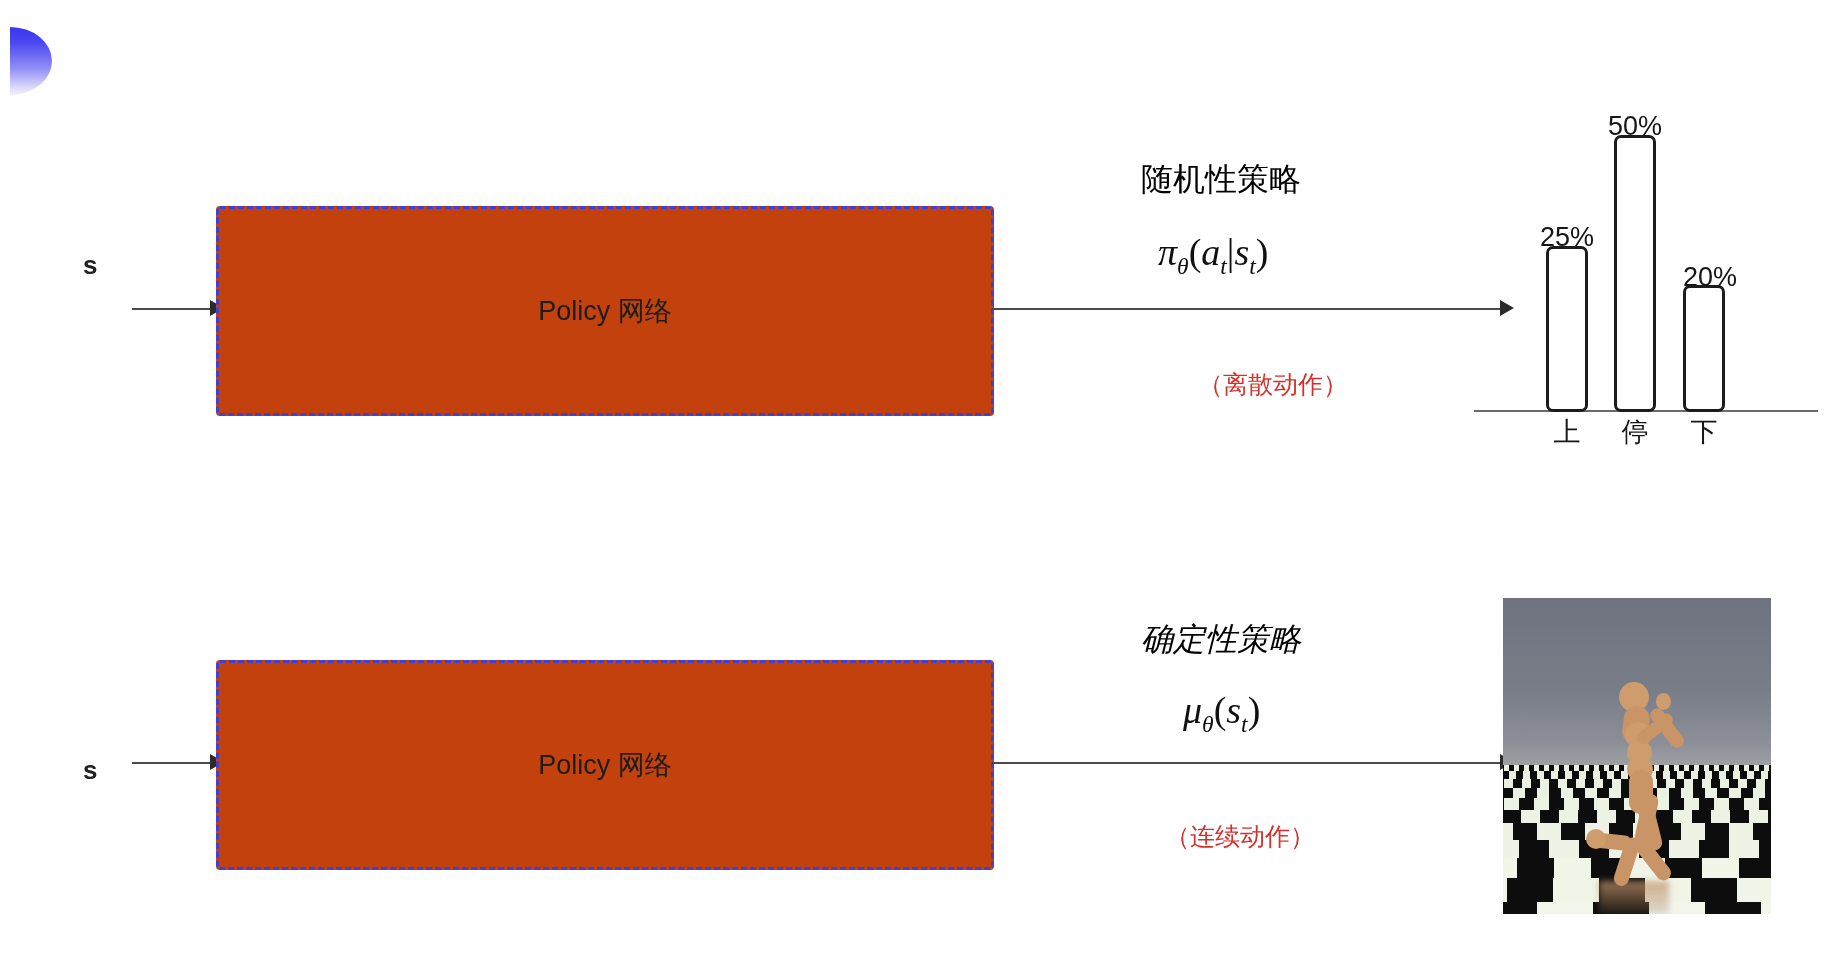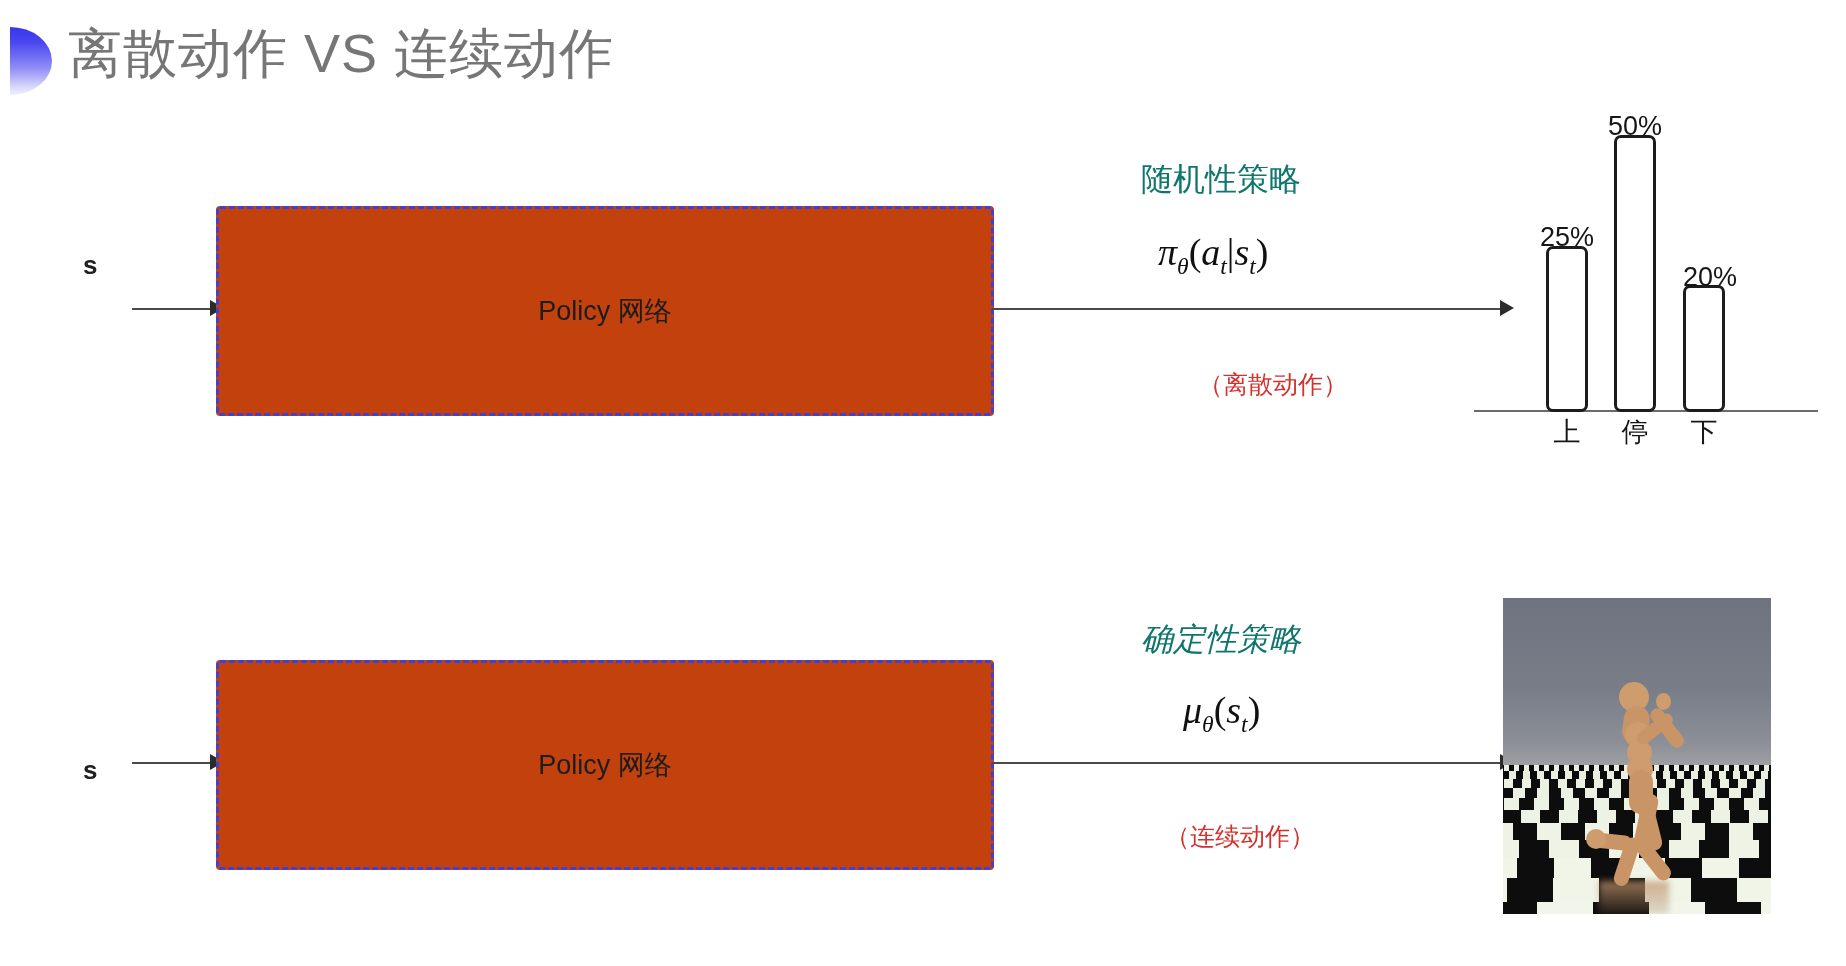--- a/index.html
+++ b/index.html
@@ -78,21 +78,21 @@
     height: 0;
     border-top: 8px solid transparent;
     border-bottom: 8px solid transparent;
     border-left: 14px solid #2b2b2b;
   }
 
   
   .caption-title {
     position: absolute;
     font-size: 32px;
-    color: #0f766e;
+    color: #000000;
     white-space: nowrap;
     font-weight: 400;
   }
   .caption-formula {
     position: absolute;
     font-family: "Liberation Serif", "DejaVu Serif", serif;
     font-style: italic;
     font-size: 38px;
     color: #101010;
     white-space: nowrap;
@@ -204,21 +204,20 @@
     height: 6px;
     background: #ffffff;
   }
 </style>
 </head>
 <body>
 
 <div id="slide">
 
   <div id="title-bullet"></div>
-  <div id="page-title">离散动作 VS 连续动作</div>
 
   <div class="s-label" style="left:83px; top:250px;">s</div>
   <div class="arrow-line" style="left:132px; top:308px; width:82px;"></div>
   <div class="arrow-head" style="left:210px; top:300px;"></div>
 
   <div class="policy-box" style="left:216px; top:206px; width:772px; height:204px;">
     <div class="policy-box-label">Policy 网络</div>
   </div>
 
   <div class="arrow-line" style="left:992px; top:308px; width:512px;"></div>

